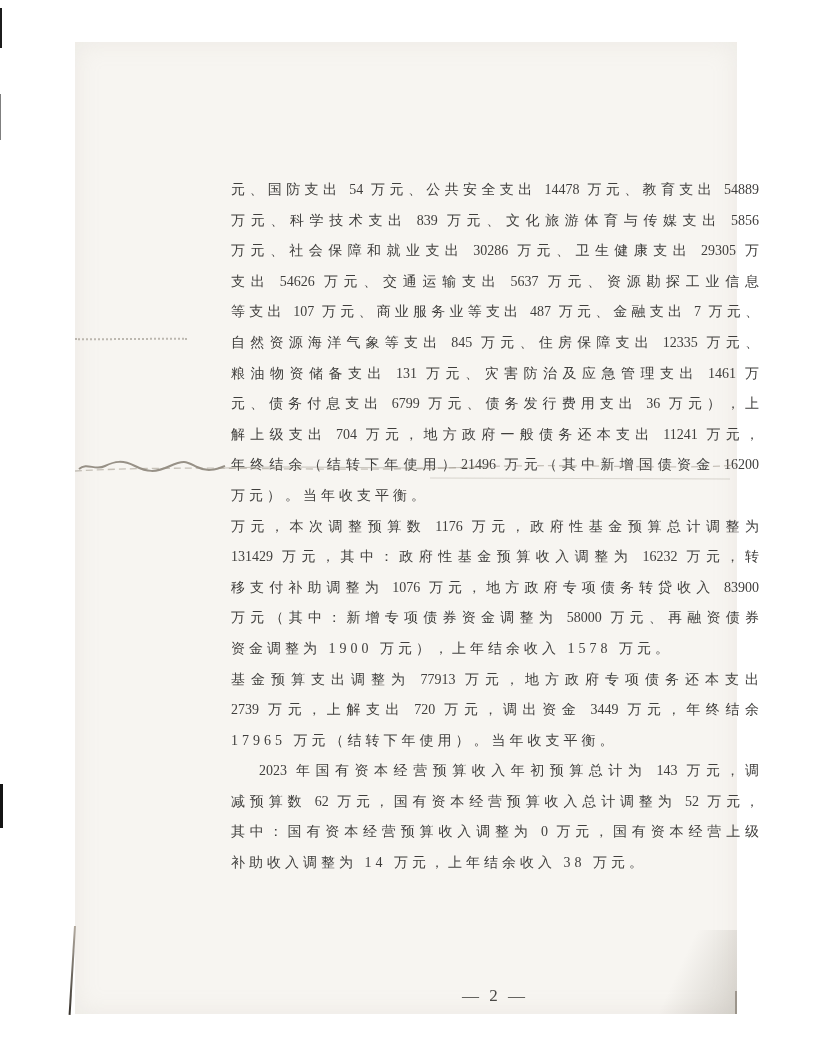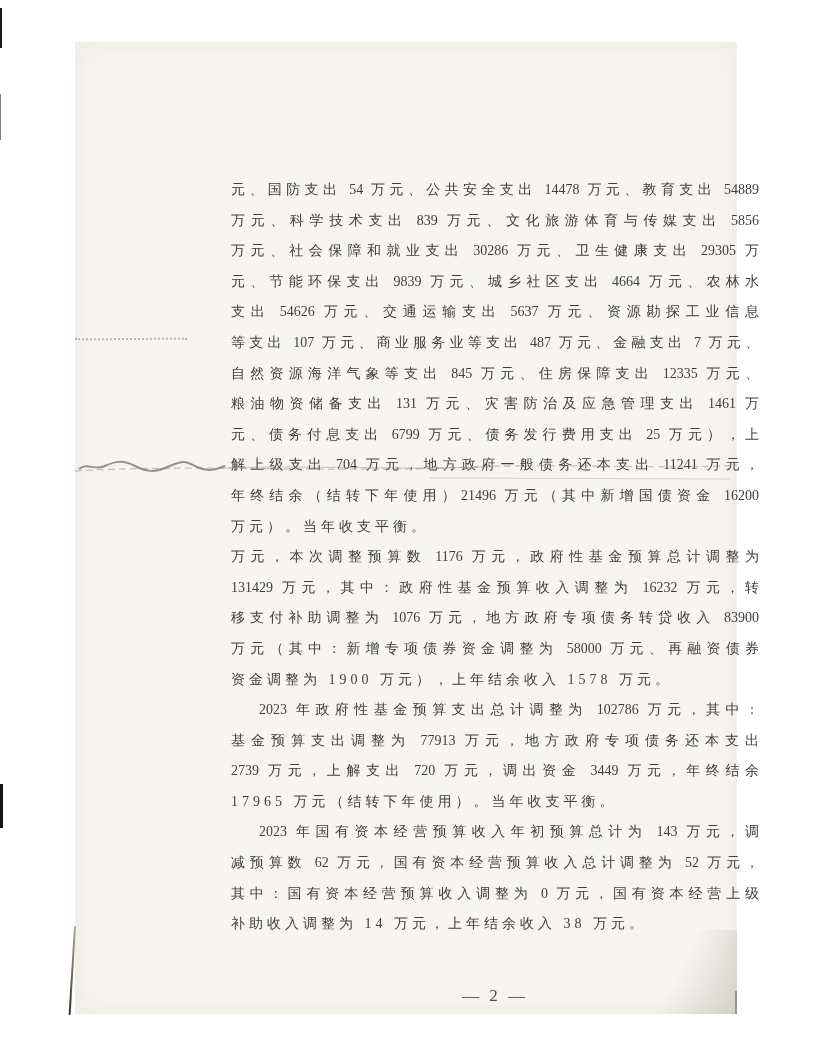--- a/index.html
+++ b/index.html
@@ -106,35 +106,33 @@
 </head>
 <body>
 
 <div id="stage">
 
   <div id="paper">
     <div id="text-block">
         <div class="line">元、国防支出 54 万元、公共安全支出 14478 万元、教育支出 54889</div>
         <div class="line">万元、科学技术支出 839 万元、文化旅游体育与传媒支出 5856</div>
         <div class="line">万元、社会保障和就业支出 30286 万元、卫生健康支出 29305 万</div>
-        <div class="line">元、节能环保支出 9839 万元、城乡社区支出 4664 万元、农林水</div>
         <div class="line">支出 54626 万元、交通运输支出 5637 万元、资源勘探工业信息</div>
         <div class="line">等支出 107 万元、商业服务业等支出 487 万元、金融支出 7 万元、</div>
         <div class="line">自然资源海洋气象等支出 845 万元、住房保障支出 12335 万元、</div>
         <div class="line">粮油物资储备支出 131 万元、灾害防治及应急管理支出 1461 万</div>
-        <div class="line">元、债务付息支出 6799 万元、债务发行费用支出 25 万元），上</div>
+        <div class="line">元、债务付息支出 6799 万元、债务发行费用支出 36 万元），上</div>
         <div class="line">解上级支出 704 万元，地方政府一般债务还本支出 11241 万元，</div>
         <div class="line">年终结余（结转下年使用）21496 万元（其中新增国债资金 16200</div>
         <div class="line short">万元）。当年收支平衡。</div>
         <div class="line">万元，本次调整预算数 1176 万元，政府性基金预算总计调整为</div>
         <div class="line">131429 万元，其中：政府性基金预算收入调整为 16232 万元，转</div>
         <div class="line">移支付补助调整为 1076 万元，地方政府专项债务转贷收入 83900</div>
         <div class="line">万元（其中：新增专项债券资金调整为 58000 万元、再融资债券</div>
         <div class="line short">资金调整为 1900 万元），上年结余收入 1578 万元。</div>
-        <div class="line indent">2023 年政府性基金预算支出总计调整为 102786 万元，其中：</div>
         <div class="line">基金预算支出调整为 77913 万元，地方政府专项债务还本支出</div>
         <div class="line">2739 万元，上解支出 720 万元，调出资金 3449 万元，年终结余</div>
         <div class="line short">17965 万元（结转下年使用）。当年收支平衡。</div>
         <div class="line indent">2023 年国有资本经营预算收入年初预算总计为 143 万元，调</div>
         <div class="line">减预算数 62 万元，国有资本经营预算收入总计调整为 52 万元，</div>
         <div class="line">其中：国有资本经营预算收入调整为 0 万元，国有资本经营上级</div>
         <div class="line short">补助收入调整为 14 万元，上年结余收入 38 万元。</div>
       </div>
     <div id="page-number">— 2 —</div>
   </div>

